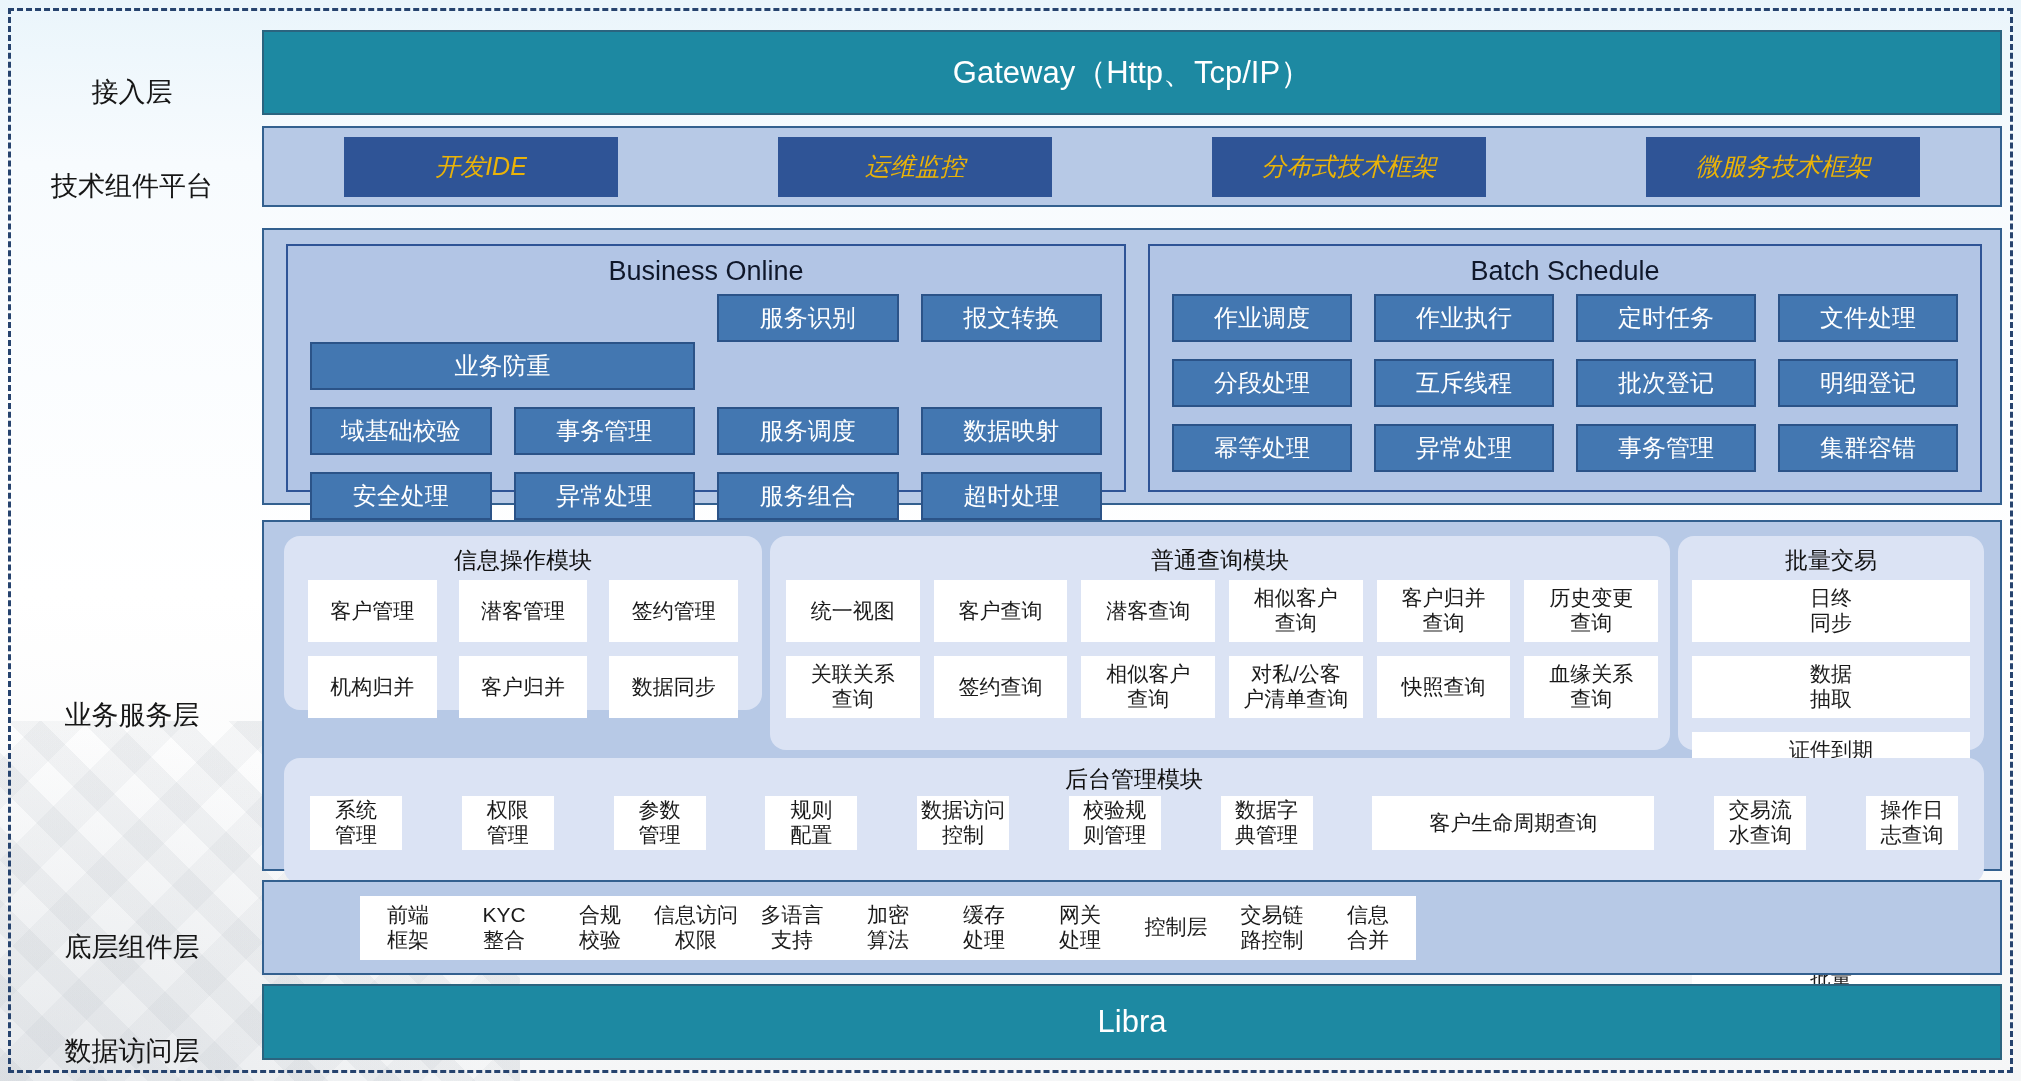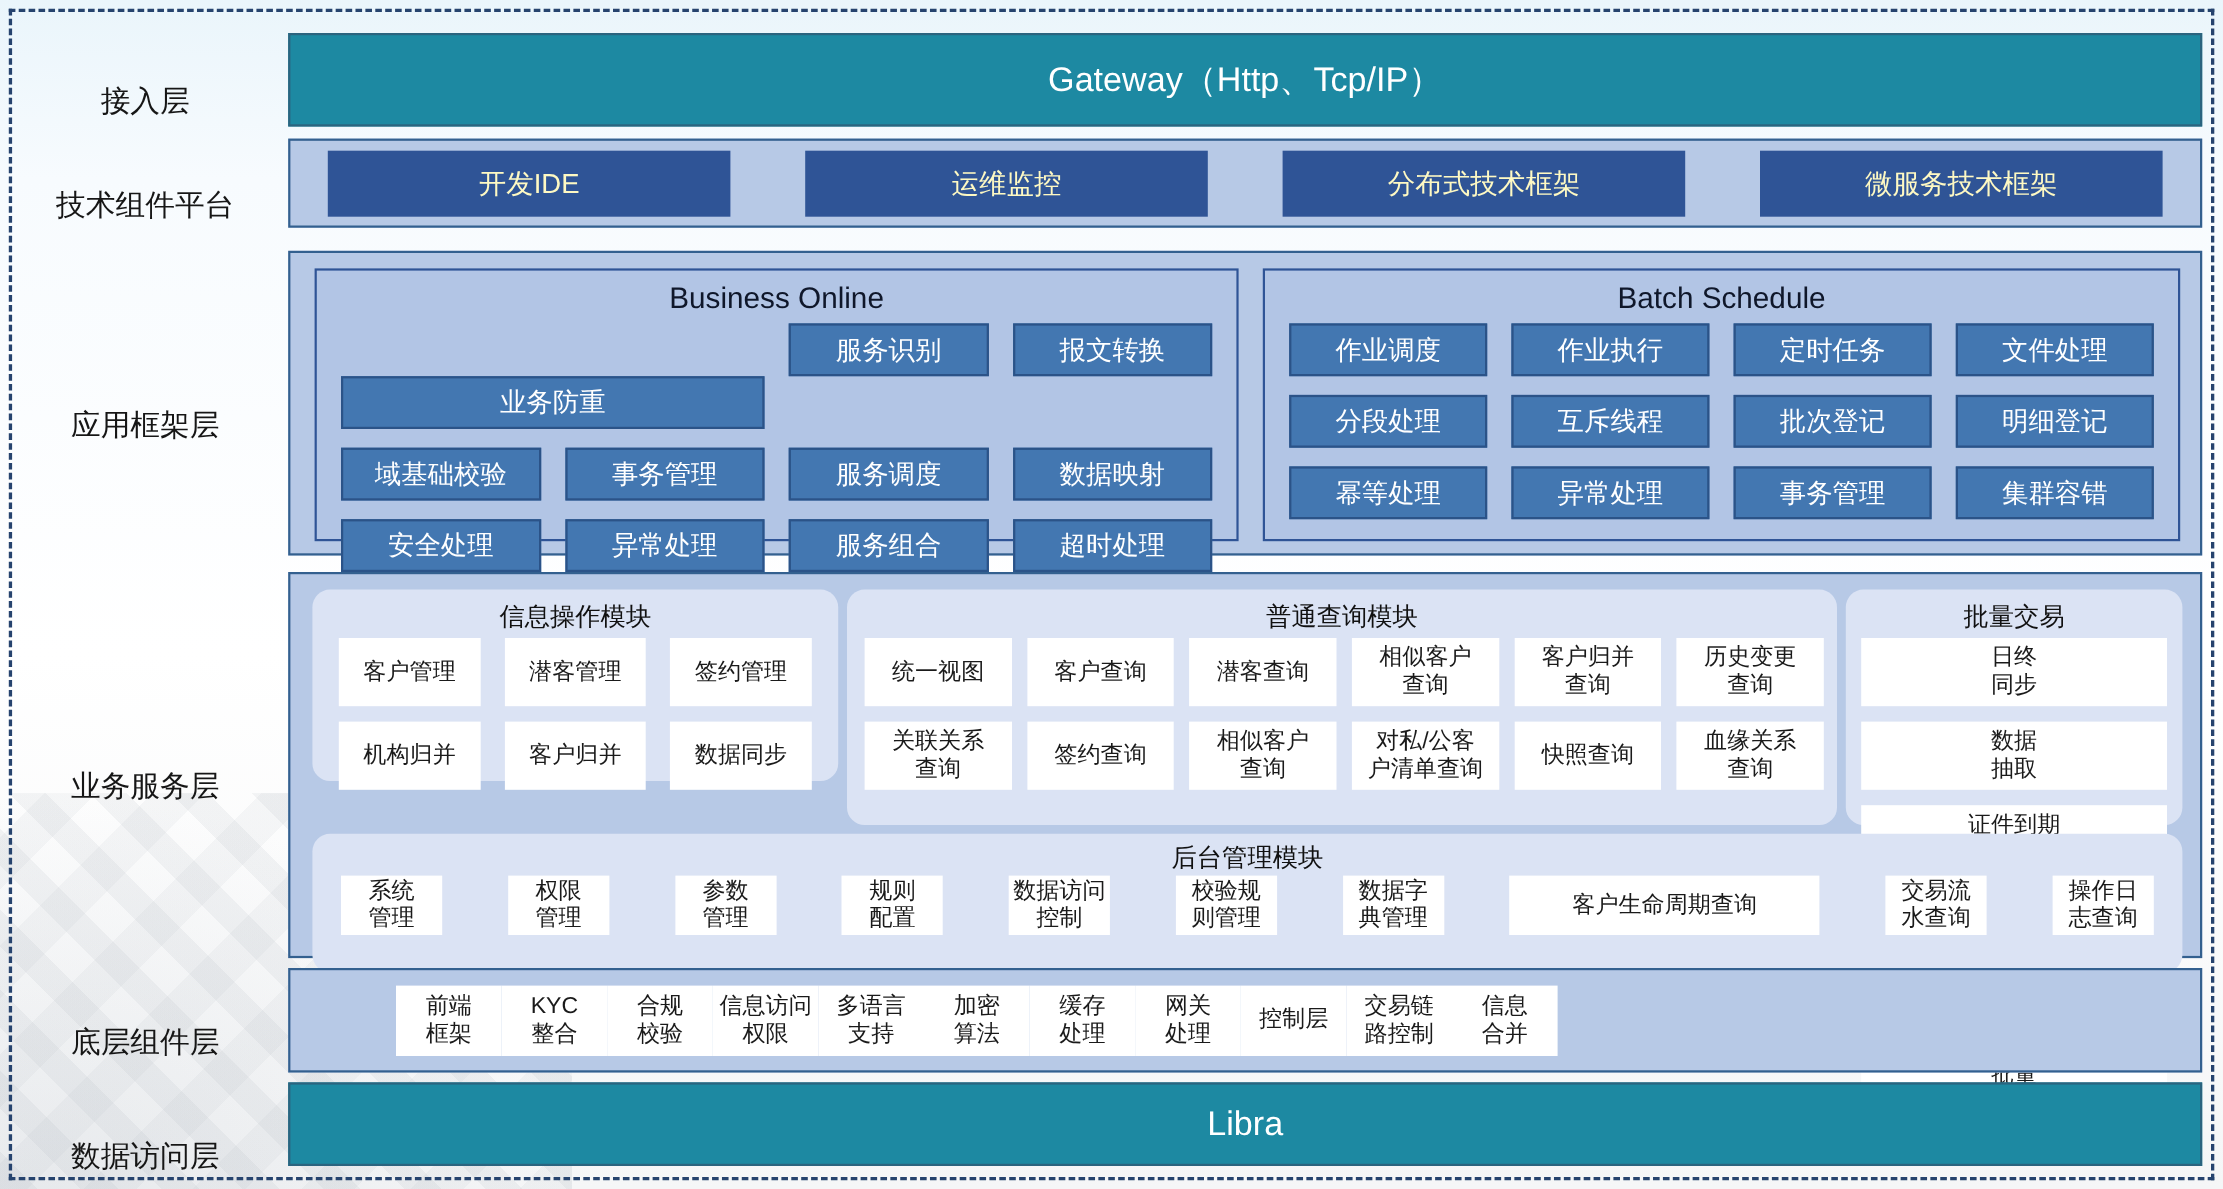--- a/index.html
+++ b/index.html
@@ -29,23 +29,23 @@
     display:flex; align-items:center; justify-content:center;
     color:#ffffff; font-size:31px;
   }
   .panel {
     position:absolute; left:262px; width:1740px; box-sizing:border-box;
     background:#b7c9e6; border:2px solid #33608f;
   }
   
   .tech-grid { display:grid; grid-template-columns:repeat(4,1fr); align-items:center; justify-items:center; height:100%; }
   .navy-btn {
-    width:366px; height:60px; background:#2f5496;
+    width:274px; height:60px; background:#2f5496;
     display:flex; align-items:center; justify-content:center;
-    color:#fef9c3; font-size:25px;
+    color:#eab308; font-size:25px;font-style:italic;
   }
   
   .subpanel {
     position:absolute; top:14px; height:248px; box-sizing:border-box;
     background:#b2c5e5; border:2px solid #2f5496;
   }
   .subpanel-title { height:46px; line-height:50px; text-align:center; font-size:27px; color:#0f172a; }
   .fw-grid {
     display:grid; grid-template-columns:repeat(4,1fr);
     column-gap:22px; row-gap:17px; padding:2px 22px 0 22px;
@@ -83,21 +83,20 @@
   .base-row .wbtn { width:96px; height:64px; flex:none; }
 </style>
 </head>
 <body>
 
 <div class="page">
   <div class="bg-texture"></div>
 
   <div class="layer-label" style="top:52px">接入层</div>
   <div class="layer-label" style="top:146px">技术组件平台</div>
-  <div class="layer-label" style="top:346px">应用框架层</div>
   <div class="layer-label" style="top:675px">业务服务层</div>
   <div class="layer-label" style="top:907px">底层组件层</div>
   <div class="layer-label" style="top:1011px">数据访问层</div>
 
   <div class="teal-bar" style="top:30px; height:85px">Gateway（Http、Tcp/IP）</div>
 
   <div class="panel" style="top:126px; height:81px">
     <div class="tech-grid">
 
     <div class="navy-btn">开发IDE</div>

